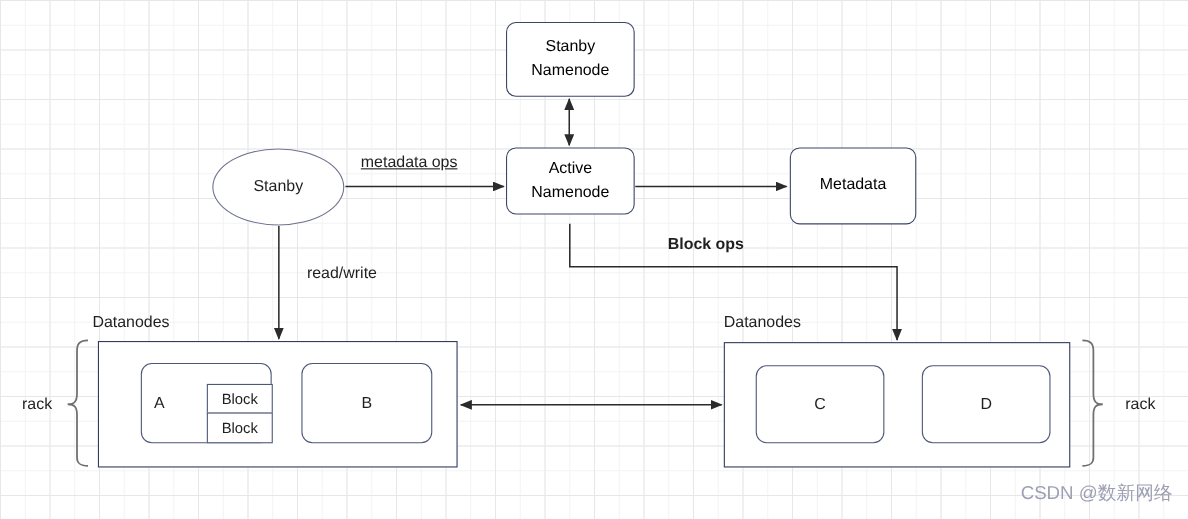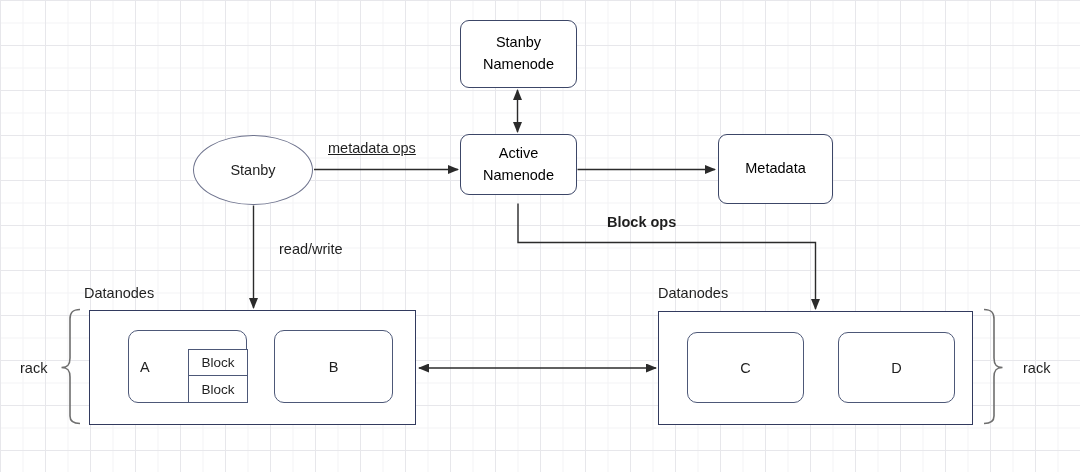--- a/index.html
+++ b/index.html
@@ -111,14 +111,15 @@
 
     <line x1="419" y1="368" x2="656" y2="368" stroke="#2b2b2b" stroke-width="1.4" marker-start="url(#arr)" marker-end="url(#arr)"></line>
 
     <path d="M 80 309.5 C 72 309.5 70 313 70 319 L 70 358 C 70 364.5 68 367.5 61.5 367.5
              C 68 367.5 70 370.5 70 377 L 70 416 C 70 420.5 72 423.5 80 423.5" fill="none" stroke="#6f6f6f" stroke-width="1.6"></path>
 
     <path d="M 984 309.5 C 992 309.5 994 313 994 319 L 994 358 C 994 364.5 996 367.5 1002.5 367.5
              C 996 367.5 994 370.5 994 377 L 994 416 C 994 420.5 992 423.5 984 423.5" fill="none" stroke="#6f6f6f" stroke-width="1.6"></path>
   </svg>
 
+  <div class="watermark" style="right:14px;top:437px;">CSDN @数新网络</div>
 
 </div>
 
 </body></html>

